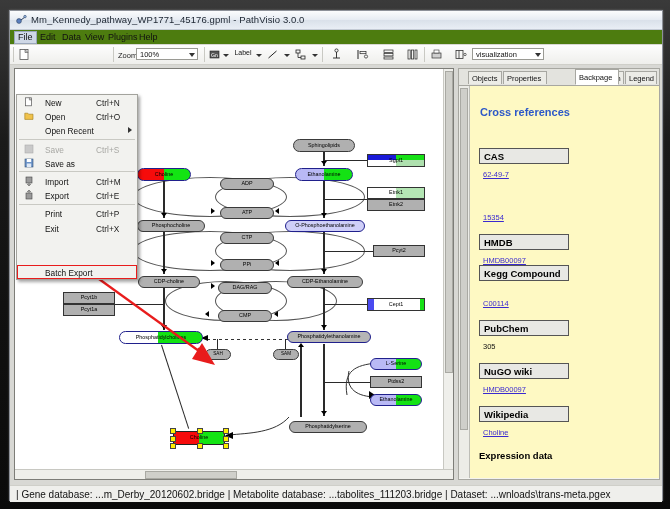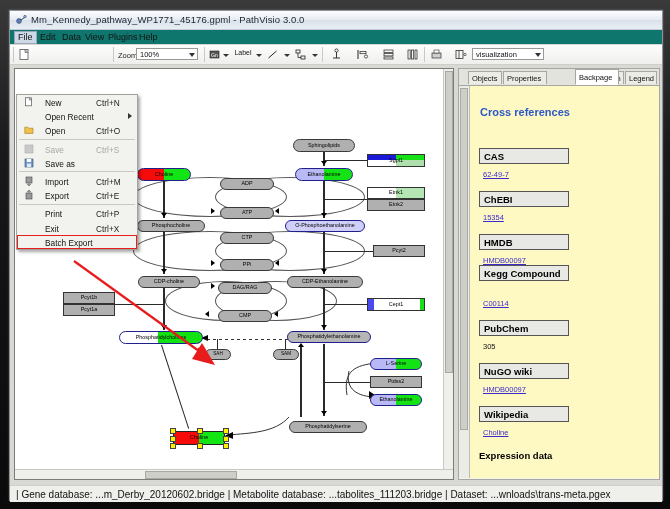--- a/index.html
+++ b/index.html
@@ -17,21 +17,21 @@
 
   
   .titlebar{position:relative;height:18px;
      background:linear-gradient(180deg,#fbfcfd 0%,#e7ecf3 48%,#dae1ea 52%,#e9eef5 100%);
      border-bottom:1px solid #c3cad4;}
   .title-icon{position:absolute;left:5px;top:3px;width:12px;height:12px;}
   .title-text{position:absolute;left:21px;top:3px;font-size:9.5px;color:#1b2430;
      white-space:nowrap;letter-spacing:.1px;}
 
   
-  .menubar{position:relative;height:14px;background:#0f766e;border-bottom:1px solid #d7d7d2;padding-left:35px;}
+  .menubar{position:relative;height:14px;background:#4d7c0f;border-bottom:1px solid #d7d7d2;padding-left:35px;}
   .menu-item{position:absolute;top:1px;font-size:9px;color:#111;padding:1px 4px;line-height:11px;
      white-space:nowrap;}
   .menu-item.active{background:#cfd8e6;border:1px solid #9aa7bb;padding:0 3px;}
 
   
   .toolbar{position:relative;height:19px;
      background:linear-gradient(180deg,#fdfdfd 0%,#efefec 100%);border-bottom:1px solid #cfcfc9;}
   .tb-sep{position:absolute;top:2px;width:1px;height:15px;background:#c9c9c3;}
   .tb-label{position:absolute;font-size:7.5px;color:#222;top:6px;}
   .combo{position:absolute;background:#fff;border:1px solid #9a9a94;height:12px;
@@ -86,21 +86,21 @@
   .dropdown{position:absolute;left:6px;top:29px;width:120px;
      background:#f2f2ef;border:1px solid #a3a39d;box-shadow:2px 2px 3px rgba(0,0,0,.35);z-index:50;}
   .dd-row{position:relative;height:14.2px;font-size:8.3px;color:#111;}
   .dd-row .lbl{position:absolute;left:28px;top:3px;}
   .dd-row .acc{position:absolute;left:79px;top:3px;color:#222;}
   .dd-row.disabled .lbl,.dd-row.disabled .acc{color:#a8a8a4;}
   .dd-ico{position:absolute;left:7px;top:2px;width:10px;height:10px;}
   .dd-sep{height:1px;background:#c9c9c3;margin:1.5px 2px;}
   .dd-sub{position:absolute;right:5px;top:4px;border-top:3px solid transparent;
      border-bottom:3px solid transparent;border-left:4px solid #333;}
-  .dd-high{outline:1.5px solid #e81c1c;outline-offset:-1px;}
+  .dd-high{outline:1.5px solid #e81c1c;outline-offset:-1px;margin-top:30px;}
 
   
   .callout{position:absolute;left:20px;top:290px;width:256px;height:54px;
      background:#a34a4a;border:1px solid #8d3b3b;color:#fff;
      display:flex;align-items:center;justify-content:center;text-align:center;
      font-size:10.5px;font-weight:bold;line-height:14px;padding:0 6px;box-sizing:border-box;}
   .callout .hl{color:#33dd33;}
 
   
   .ptr{position:absolute;left:55px;top:190px;width:170px;height:110px;}
@@ -457,21 +457,20 @@
         <div class="rscroll">
           <div class="thumb" style="left:1px;top:2px;width:6px;height:340px;"></div>
         </div>
 
         <div class="rcontent">
           <div class="xref-title">Cross references</div>
 
           <div class="xref-hdr" style="top:62px">CAS</div>
           <div class="xref-val" style="top:84px">62-49-7</div>
 
-          <div class="xref-hdr" style="top:105px">ChEBI</div>
           <div class="xref-val" style="top:127px">15354</div>
 
           <div class="xref-hdr" style="top:148px">HMDB</div>
           <div class="xref-val" style="top:170px">HMDB00097</div>
 
           <div class="xref-hdr" style="top:179px">Kegg Compound</div>
           <div class="xref-val" style="top:213px">C00114</div>
 
           <div class="xref-hdr" style="top:234px">PubChem</div>
           <div class="xref-val plain" style="top:256px">305</div>
@@ -489,29 +488,29 @@
       <div class="dropdown">
         <div class="dd-row">
           <svg class="dd-ico" viewBox="0 0 10 10">
             <rect x="1.5" y="0.8" width="6" height="8" fill="#fff" stroke="#555" stroke-width=".7"></rect>
             <path d="M5.4 0.8 L7.5 3 L5.4 3 Z" fill="#d8d8d8" stroke="#555" stroke-width=".5"></path>
           </svg>
           <span class="lbl">New</span>
           <span class="acc">Ctrl+N</span>
         </div>
         <div class="dd-row">
+          <svg class="dd-ico" viewBox="0 0 10 10">
+            <path d="M0.8 2.2 h3 l.8 1 h4.4 v5.2 h-8.2 Z" fill="#f0c24b" stroke="#a07a18" stroke-width=".6"></path>
+          </svg>
+          <span class="lbl">Open</span>
+          <span class="acc">Ctrl+O</span>
+        </div>
+        <div class="dd-row">
           <span class="lbl">Open Recent</span>
           <span class="dd-sub"></span>
-        </div>
-        <div class="dd-row">
-          <svg class="dd-ico" viewBox="0 0 10 10">
-            <path d="M0.8 2.2 h3 l.8 1 h4.4 v5.2 h-8.2 Z" fill="#f0c24b" stroke="#a07a18" stroke-width=".6"></path>
-          </svg>
-          <span class="lbl">Open</span>
-          <span class="acc">Ctrl+O</span>
         </div>
         <div class="dd-sep"></div>
         <div class="dd-row disabled">
           <svg class="dd-ico" viewBox="0 0 10 10">
             <rect x="1" y="1" width="8" height="8" fill="#c9c9c9" stroke="#aaa" stroke-width=".6"></rect>
           </svg>
           <span class="lbl">Save</span>
           <span class="acc">Ctrl+S</span>
         </div>
         <div class="dd-row">

